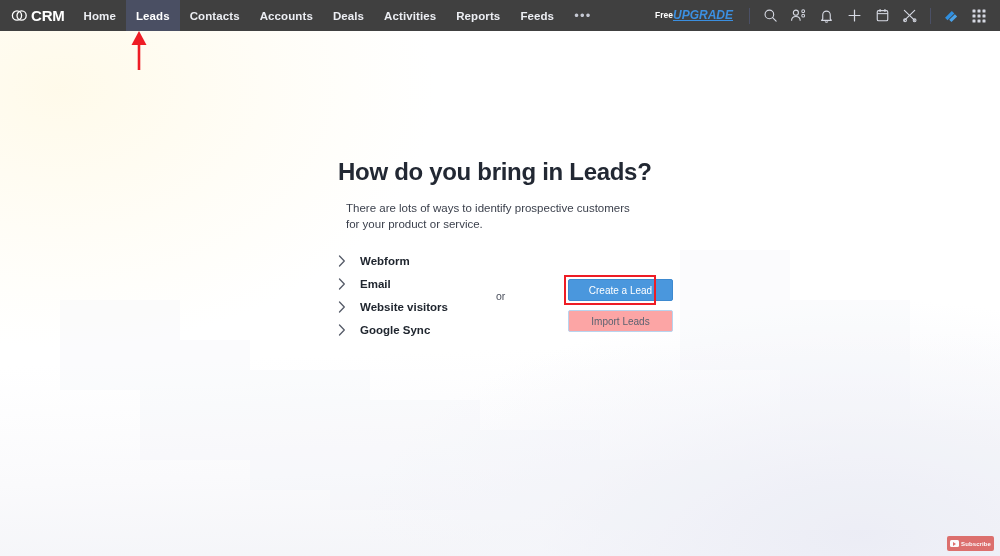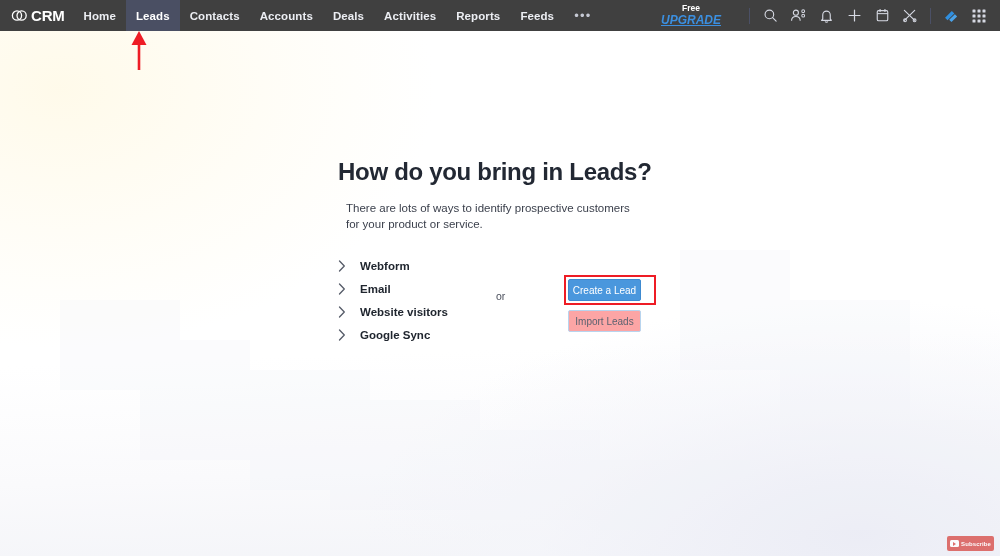--- a/index.html
+++ b/index.html
@@ -98,25 +98,24 @@
 
   .nav-right {
     display: flex;
     align-items: center;
     gap: 0px;
     padding-right: 7px;
     flex: 0 0 auto;
   }
   .upgrade {
     display: flex;
-    flex-direction: column;
     align-items: center;
     justify-content: center;
     line-height: 1.12;
-    margin-right: 22px;
+    margin-right: 10px;
     cursor: pointer;
   }
   .upgrade-free {
     color: #ffffff;
     font-size: 8.5px;
     font-weight: bold;
   }
   .upgrade-link {
     color: #3b8fe0;
     font-size: 12px;
@@ -176,21 +175,21 @@
 
   .options-row {
     position: absolute;
     left: 338px;
     top: 249px;
     width: 330px;
     z-index: 5;
   }
   .option-item {
     display: flex;
-    align-items: flex-end;
+    align-items: center;
     height: 23px;
     cursor: pointer;
   }
   .option-chevron {
     width: 22px;
     display: flex;
     align-items: center;
     justify-content: flex-start;
     color: #555b68;
     flex: 0 0 auto;
@@ -215,21 +214,21 @@
     position: absolute;
     left: 568px;
     top: 279px;
     width: 86px;
     z-index: 5;
   }
   .btn {
     display: flex;
     align-items: center;
     justify-content: center;
-    width: 73px;
+    width: 105px;
     height: 22px;
     font-size: 10px;
     border-radius: 2px;
     cursor: pointer;
     box-sizing: border-box;
     white-space: nowrap;
   }
   .btn-primary {
     background: #4a97dd;
     color: #ffffff;

